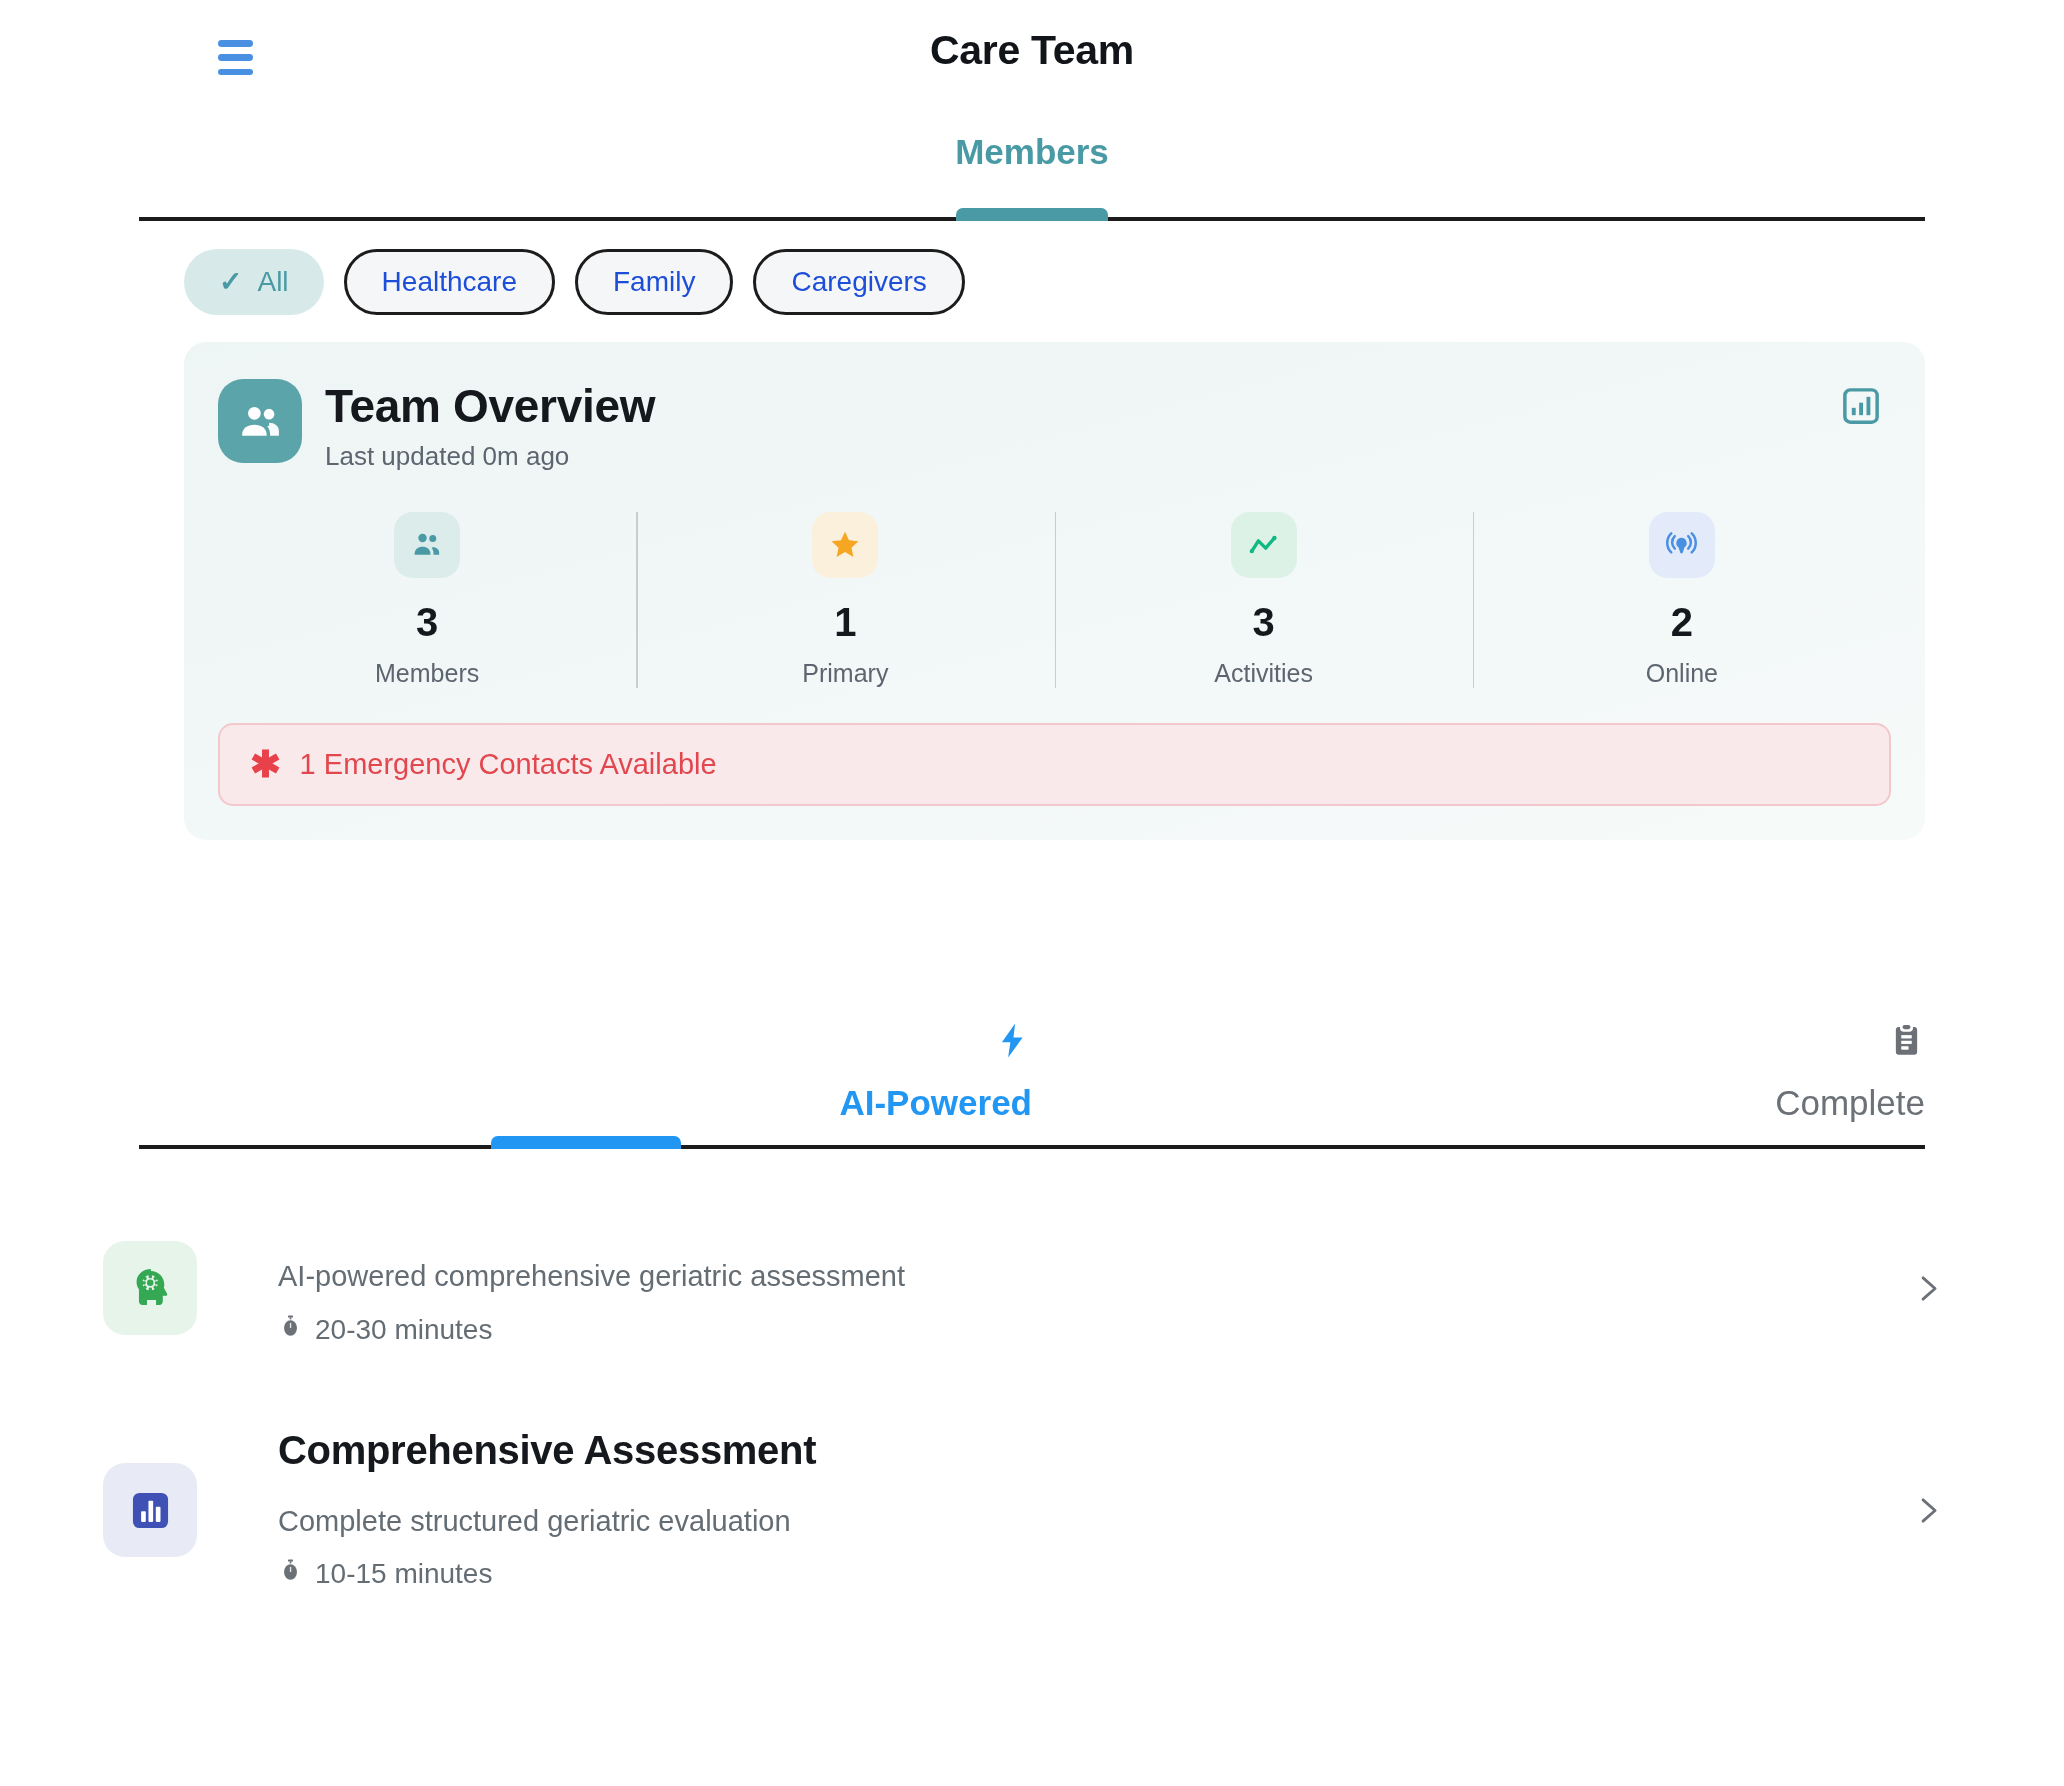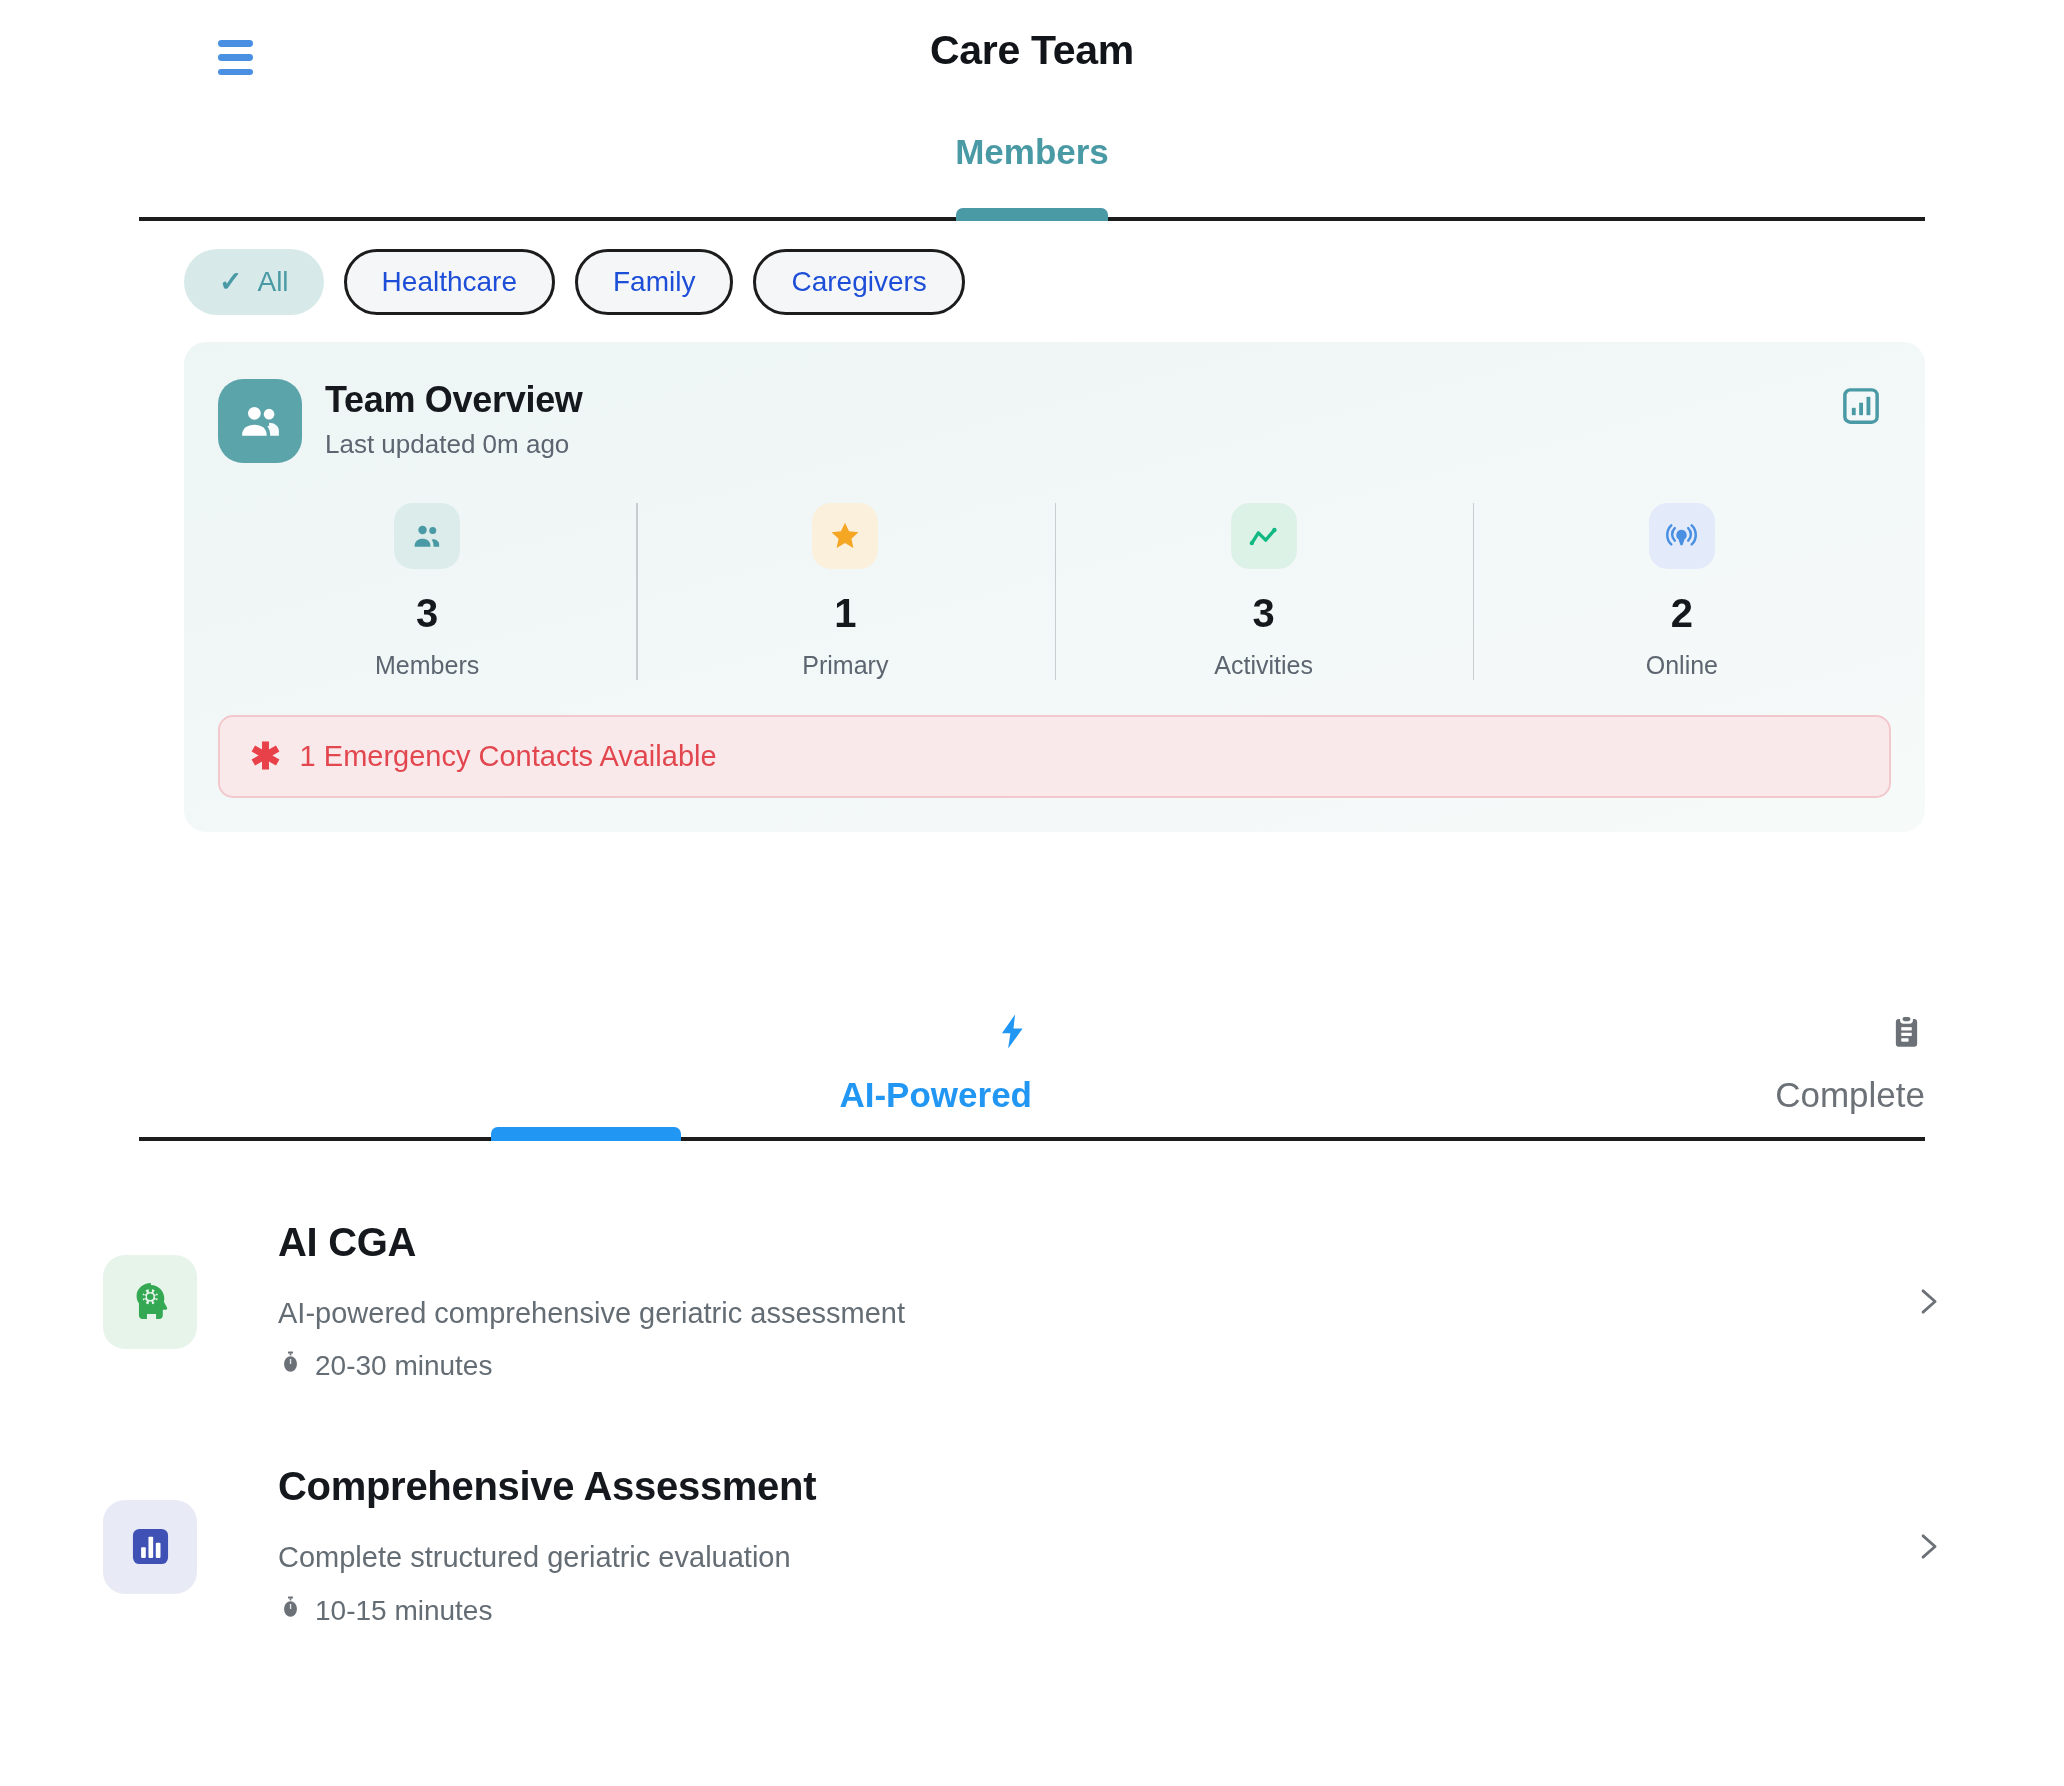--- a/index.html
+++ b/index.html
@@ -118,21 +118,21 @@
     position: relative;
   }
   .ov-head { display: flex; align-items: flex-start; gap: 23px; }
   .ov-avatar {
     width: 84px; height: 84px;
     border-radius: 25px;
     background: #5ba4aa;
     display: flex; align-items: center; justify-content: center;
     flex: 0 0 auto;
   }
-  .ov-title { font-size: 36px; font-weight: bold; color: #15181c; letter-spacing: -0.3px; }
+  .ov-title { font-size: 46px; font-weight: bold; color: #15181c; letter-spacing: -0.3px; }
   .ov-sub { font-size: 26px; color: #5c6570; margin-top: 7.6px; }
   .ov-chart-btn {
     position: absolute;
     top: 42px; right: 42px;
     width: 44px; height: 44px;
     cursor: pointer;
   }
 
   .stats {
     display: flex;
@@ -417,21 +417,20 @@
           <rect x="7.9" y="8.9" width="2.1" height="1.5" rx="0.5"></rect>
           <rect x="14.3" y="8.9" width="2.1" height="1.5" rx="0.5"></rect>
           <rect x="8.7" y="6.4" width="1.5" height="2.1" rx="0.5" transform="rotate(-45 9.45 7.45)"></rect>
           <rect x="13.9" y="10.8" width="1.5" height="2.1" rx="0.5" transform="rotate(-45 14.65 11.85)"></rect>
           <rect x="13.9" y="6.4" width="1.5" height="2.1" rx="0.5" transform="rotate(45 14.65 7.45)"></rect>
           <rect x="8.7" y="10.8" width="1.5" height="2.1" rx="0.5" transform="rotate(45 9.45 11.85)"></rect>
         </g>
       </svg>
     </div>
     <div class="li-body">
-      <div class="li-title">AI CGA</div>
       <div class="li-desc">AI-powered comprehensive geriatric assessment</div>
       <div class="li-meta">
         <span>
           <svg width="25" height="29" viewBox="0 0 24 24" fill="#6b7177">
             <rect x="9.6" y="1.4" width="4.8" height="2" rx="0.6"></rect>
             <rect x="11.2" y="3.2" width="1.6" height="2"></rect>
             <ellipse cx="12" cy="13.4" rx="6.2" ry="7.4"></ellipse>
             <rect x="11.4" y="8.6" width="1.3" height="4.8" fill="#e7e9ec"></rect>
           </svg>
         </span>

